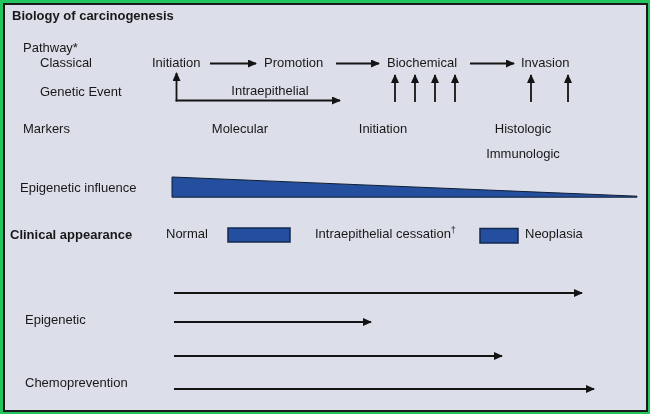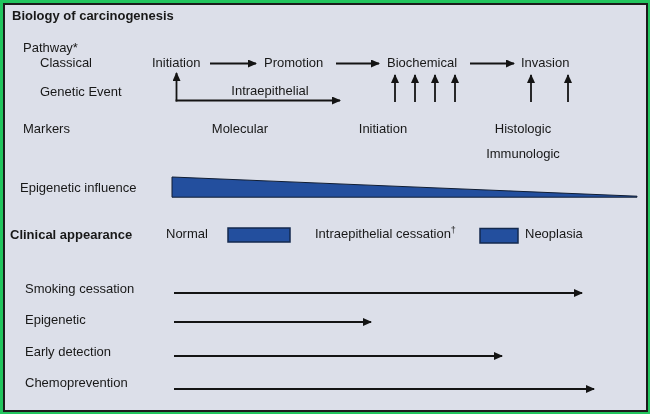--- a/index.html
+++ b/index.html
@@ -94,17 +94,15 @@
   <div class="lbl ctr" style="left:483px;top:122px;width:80px;">Histologic</div>
   <div class="lbl ctr" style="left:483px;top:147px;width:80px;">Immunologic</div>
 
   <div class="lbl" style="left:20px;top:181px;">Epigenetic influence</div>
 
   <div class="lbl bold" style="left:10px;top:228px;">Clinical appearance</div>
   <div class="lbl" style="left:166px;top:227px;">Normal</div>
   <div class="lbl" style="left:315px;top:227px;"><span>Intraepithelial cessation</span><sup>†</sup></div>
   <div class="lbl" style="left:525px;top:227px;">Neoplasia</div>
 
-  <div class="lbl" style="left:25px;top:282px;">Smoking cessation</div>
   <div class="lbl" style="left:25px;top:313px;">Epigenetic</div>
-  <div class="lbl" style="left:25px;top:345px;">Early detection</div>
   <div class="lbl" style="left:25px;top:376px;">Chemoprevention</div>
 </div>
 
 </body></html>

